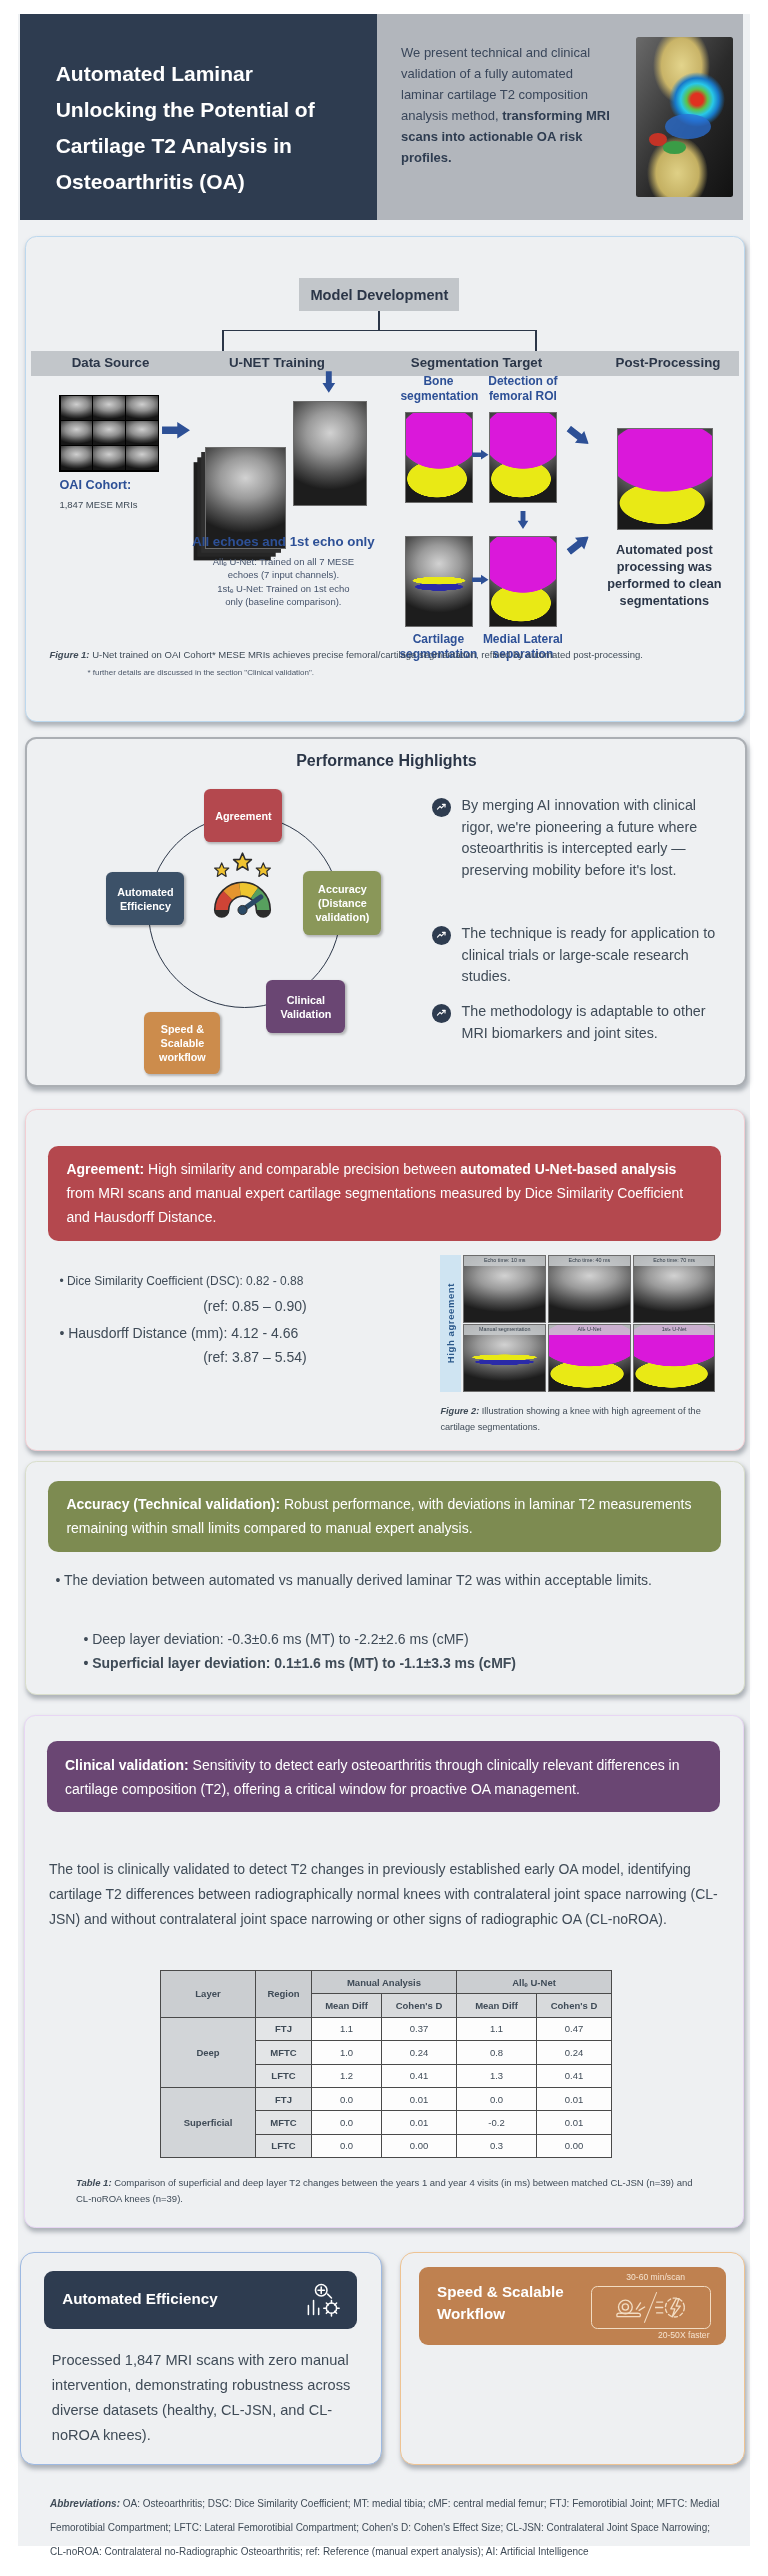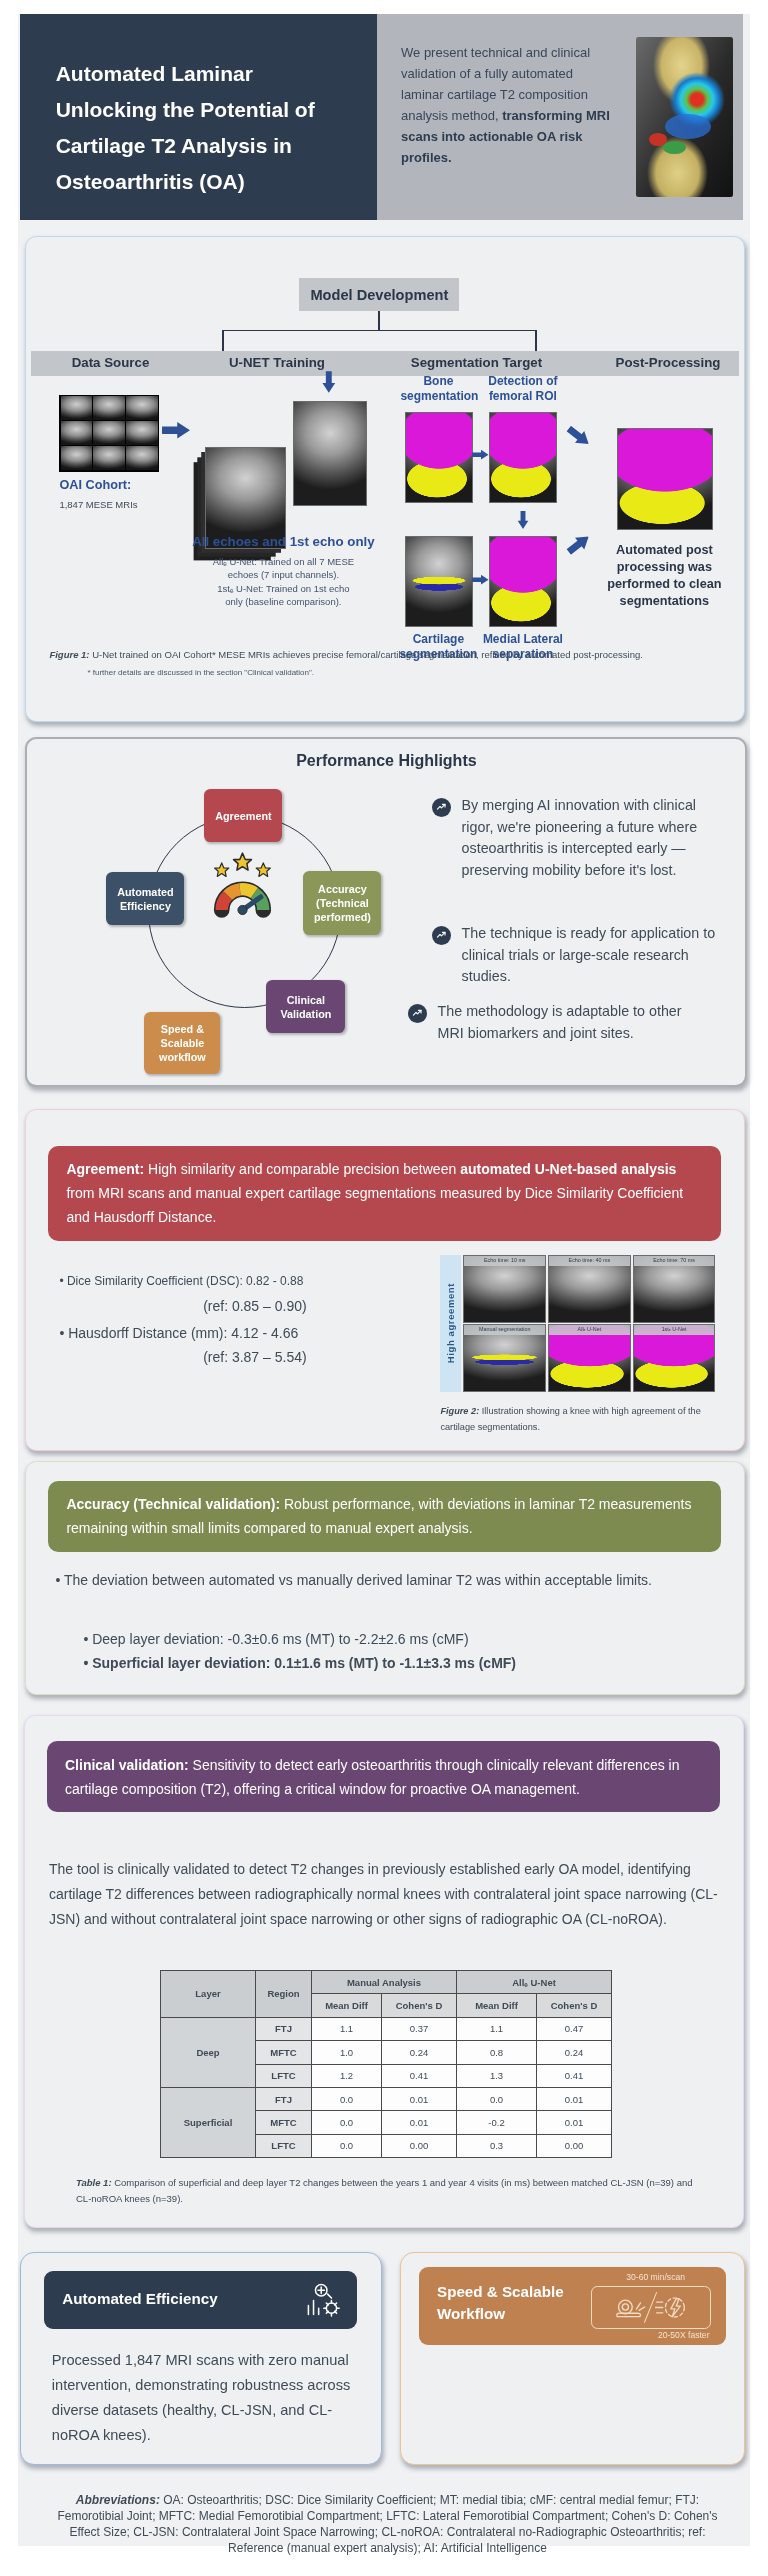--- a/index.html
+++ b/index.html
@@ -59,21 +59,21 @@
   table.clin .lay{background:#d2d5d8;font-weight:bold;}
   table.clin .reg{background:#e3e5e7;font-weight:bold;}
   .cap{font-size:9.5px;line-height:16px;color:#3f4b57;}
   .cap .lbl{font-weight:bold;font-style:italic;}
   
   .chead{position:absolute;border-radius:9px;color:#fff;}
   .body-tx{position:absolute;font-size:14.6px;line-height:25px;color:#3f4b57;}
   .badge{position:absolute;color:#f6e3cf;font-size:8.6px;}
   .iconbox{position:absolute;border:1px solid #f2dcc2;border-radius:6.4px;display:flex;align-items:center;justify-content:center;gap:3.8px;}
   .dot::before{content:"• ";color:#3f4b57;}
-  .footer-tx{font-size:12px;line-height:16px;color:#3f4b57;text-align:center;}
+  .footer-tx{font-size:10px;line-height:24px;color:#3f4b57;}
 </style>
 </head>
 <body>
 
 <div class="page">
   <div class="canvas"></div>
 
   <div class="abs hdr-left">
     <div class="hdr-title">
       <div>Automated Laminar</div>
@@ -170,21 +170,21 @@
 
     <div class="abs cap" style="left:23px;top:410px;width:673px;"><span class="lbl">Figure 1:</span><span> U-Net trained on OAI Cohort* MESE MRIs achieves precise femoral/cartilage segmentation, refined by automated post-processing.</span></div>
     <div class="abs" style="left:61px;top:431px;font-size:8px;color:#4a5668;">* further details are discussed in the section "Clinical validation".</div>
   </div>
 
   <div class="card" style="left:25.4px;top:737px;width:718px;height:346px;border:2.5px solid #abafb4;">
     <div class="abs" style="left:0;top:12.7px;width:100%;text-align:center;font-size:16px;font-weight:bold;color:#2b3648;">Performance Highlights</div>
 
     <div class="abs" style="left:121px;top:76px;width:191px;height:191px;border:1.9px solid #2b3648;border-radius:50%;"></div>
     <div class="node" style="left:177px;top:50px;width:78px;height:53px;background:#b4484e;">Agreement</div>
-    <div class="node" style="left:276px;top:132px;width:78px;height:64px;background:#8a9759;">Accuracy (Technical performed)</div>
+    <div class="node" style="left:276px;top:132px;width:78px;height:64px;background:#8a9759;">Accuracy (Distance validation)</div>
     <div class="node" style="left:79px;top:133px;width:78px;height:53px;background:#3c5168;">Automated Efficiency</div>
     <div class="node" style="left:117px;top:239px;width:76px;height:62px;background:#cc8c4c;margin-top:34px;">Speed &amp; Scalable workflow</div>
     <div class="node" style="left:239px;top:241px;width:79px;height:53px;background:#6a4673;">Clinical Validation</div>
 
     <svg class="abs" style="left:170px;top:109px;width:91px;height:85px;" viewBox="0 0 140 130">
       <g fill="#f0c330" stroke="#2b2b2b" stroke-width="1.6" stroke-linejoin="round">
         <polygon transform="translate(38,34) scale(1.15)" points="0,-10 2.9,-3.2 9.5,-3.1 4.7,1.2 5.9,8.1 0,4.2 -5.9,8.1 -4.7,1.2 -9.5,-3.1 -2.9,-3.2"></polygon>
         <polygon transform="translate(70,22) scale(1.45)" points="0,-10 2.9,-3.2 9.5,-3.1 4.7,1.2 5.9,8.1 0,4.2 -5.9,8.1 -4.7,1.2 -9.5,-3.1 -2.9,-3.2"></polygon>
         <polygon transform="translate(102,34) scale(1.15)" points="0,-10 2.9,-3.2 9.5,-3.1 4.7,1.2 5.9,8.1 0,4.2 -5.9,8.1 -4.7,1.2 -9.5,-3.1 -2.9,-3.2"></polygon>
       </g>
@@ -208,21 +208,21 @@
     </div>
     <div class="bullet-row" style="left:405px;top:184px;width:299px;">
       <span class="bullet-ic">
           <svg width="11.4" height="11.4" viewBox="0 0 24 24" fill="none" stroke="#ffffff" stroke-width="2.4" stroke-linecap="round" stroke-linejoin="round">
             <path d="M3 17l5.5-5.5 3 3L19 7"></path>
             <path d="M13.5 7H19v5.5"></path>
           </svg>
         </span>
       <span class="bullet-tx">The technique is ready for application to clinical trials or large-scale research studies.</span>
     </div>
-    <div class="bullet-row" style="left:381px;top:262px;width:299px;">
+    <div class="bullet-row" style="left:405px;top:262px;width:299px;">
       <span class="bullet-ic">
           <svg width="11.4" height="11.4" viewBox="0 0 24 24" fill="none" stroke="#ffffff" stroke-width="2.4" stroke-linecap="round" stroke-linejoin="round">
             <path d="M3 17l5.5-5.5 3 3L19 7"></path>
             <path d="M13.5 7H19v5.5"></path>
           </svg>
         </span>
       <span class="bullet-tx">The methodology is adaptable to other MRI biomarkers and joint sites.</span>
     </div>
   </div>
 

